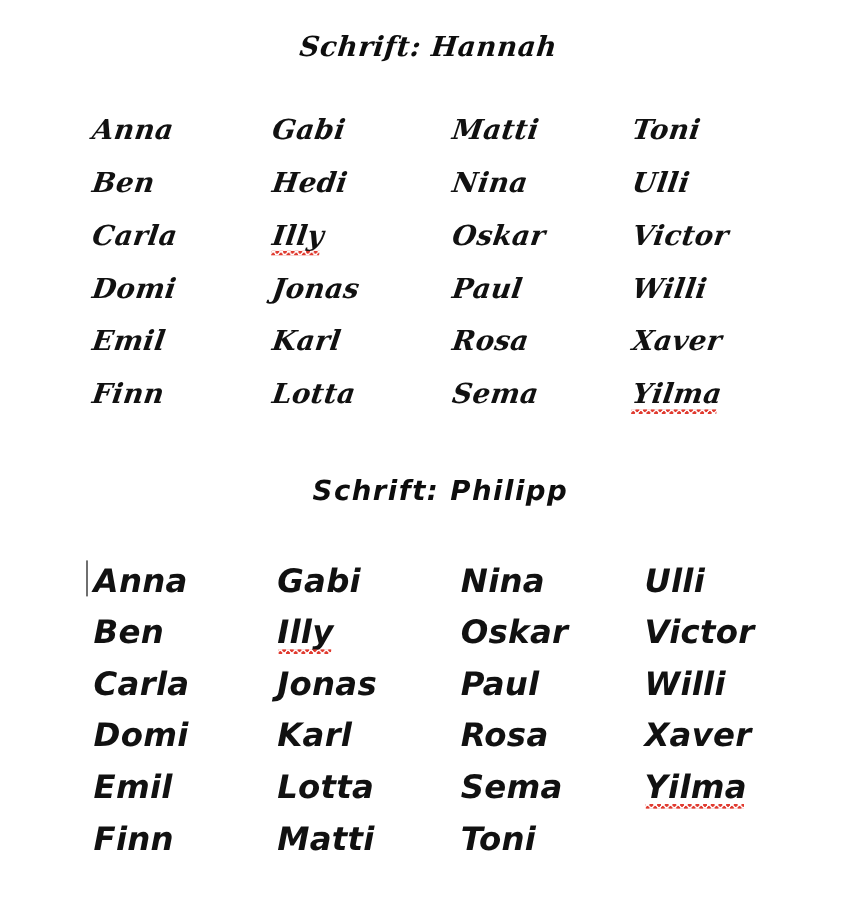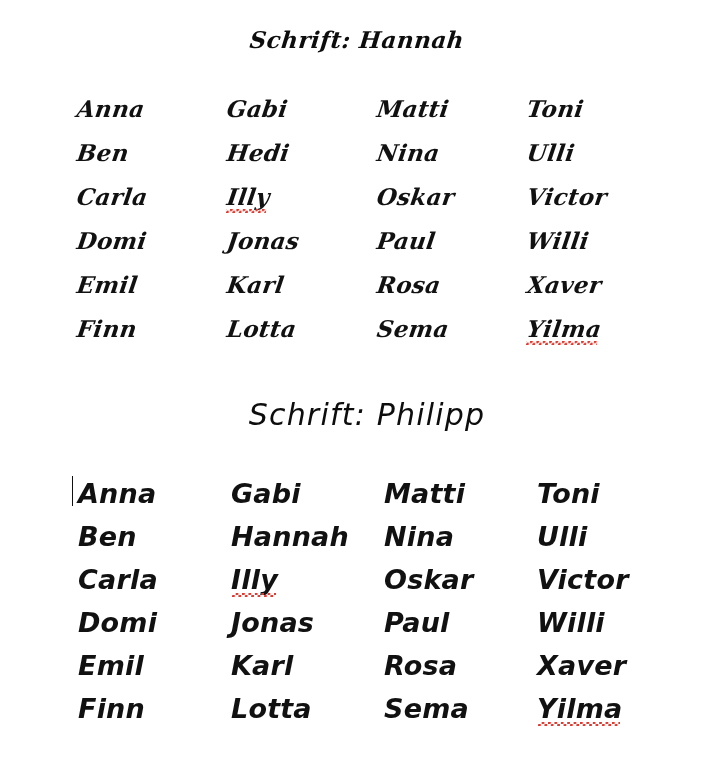--- a/index.html
+++ b/index.html
@@ -54,22 +54,22 @@
     transform-origin: left bottom;
     letter-spacing: 0.3px;
   }
   
   #section-philipp {
     padding-top: 46px;
   }
   #section-philipp .section-title {
     font-family: "DejaVu Sans", sans-serif;
     font-style: italic;
-    font-weight: 400;
-    font-size: 30px;
+    font-weight: 700;
+    font-size: 23px;
     letter-spacing: 1.2px;
     padding-left: 20px;
   }
   #section-philipp .names-grid {
     margin-top: 40px;
     padding-left: 78px;
     padding-right: 24px;
   }
   #section-philipp .name {
     font-family: "DejaVu Sans", sans-serif;
@@ -155,21 +155,20 @@
   <div class="section" id="section-philipp">
     <div class="section-title">Schrift: Philipp</div>
     <div class="names-grid">
         <div class="name">Anna<span class="caret"></span></div>
         <div class="name">Ben</div>
         <div class="name">Carla</div>
         <div class="name">Domi</div>
         <div class="name">Emil</div>
         <div class="name">Finn</div>
         <div class="name">Gabi</div>
-        <div class="name">Hannah</div>
         <div class="name misspelled">Illy</div>
         <div class="name">Jonas</div>
         <div class="name">Karl</div>
         <div class="name">Lotta</div>
         <div class="name">Matti</div>
         <div class="name">Nina</div>
         <div class="name">Oskar</div>
         <div class="name">Paul</div>
         <div class="name">Rosa</div>
         <div class="name">Sema</div>

